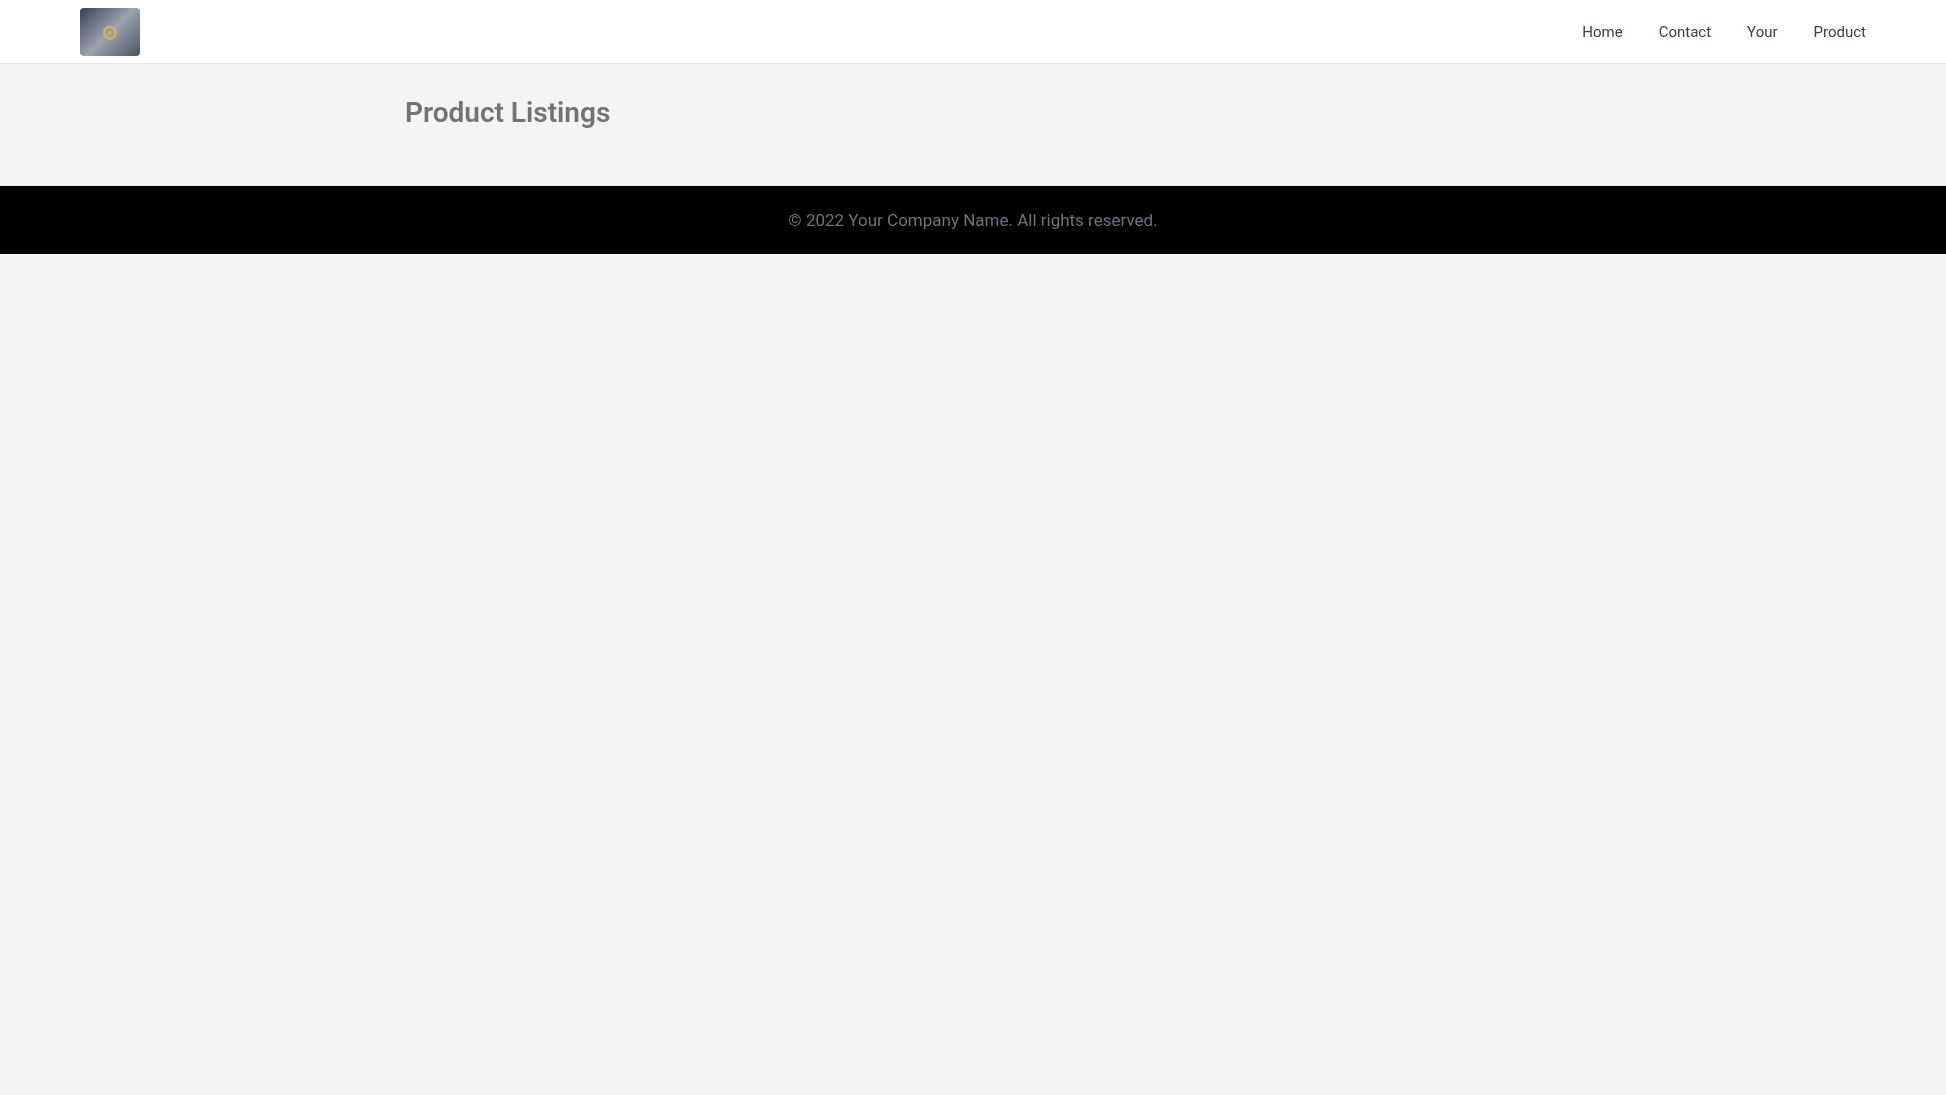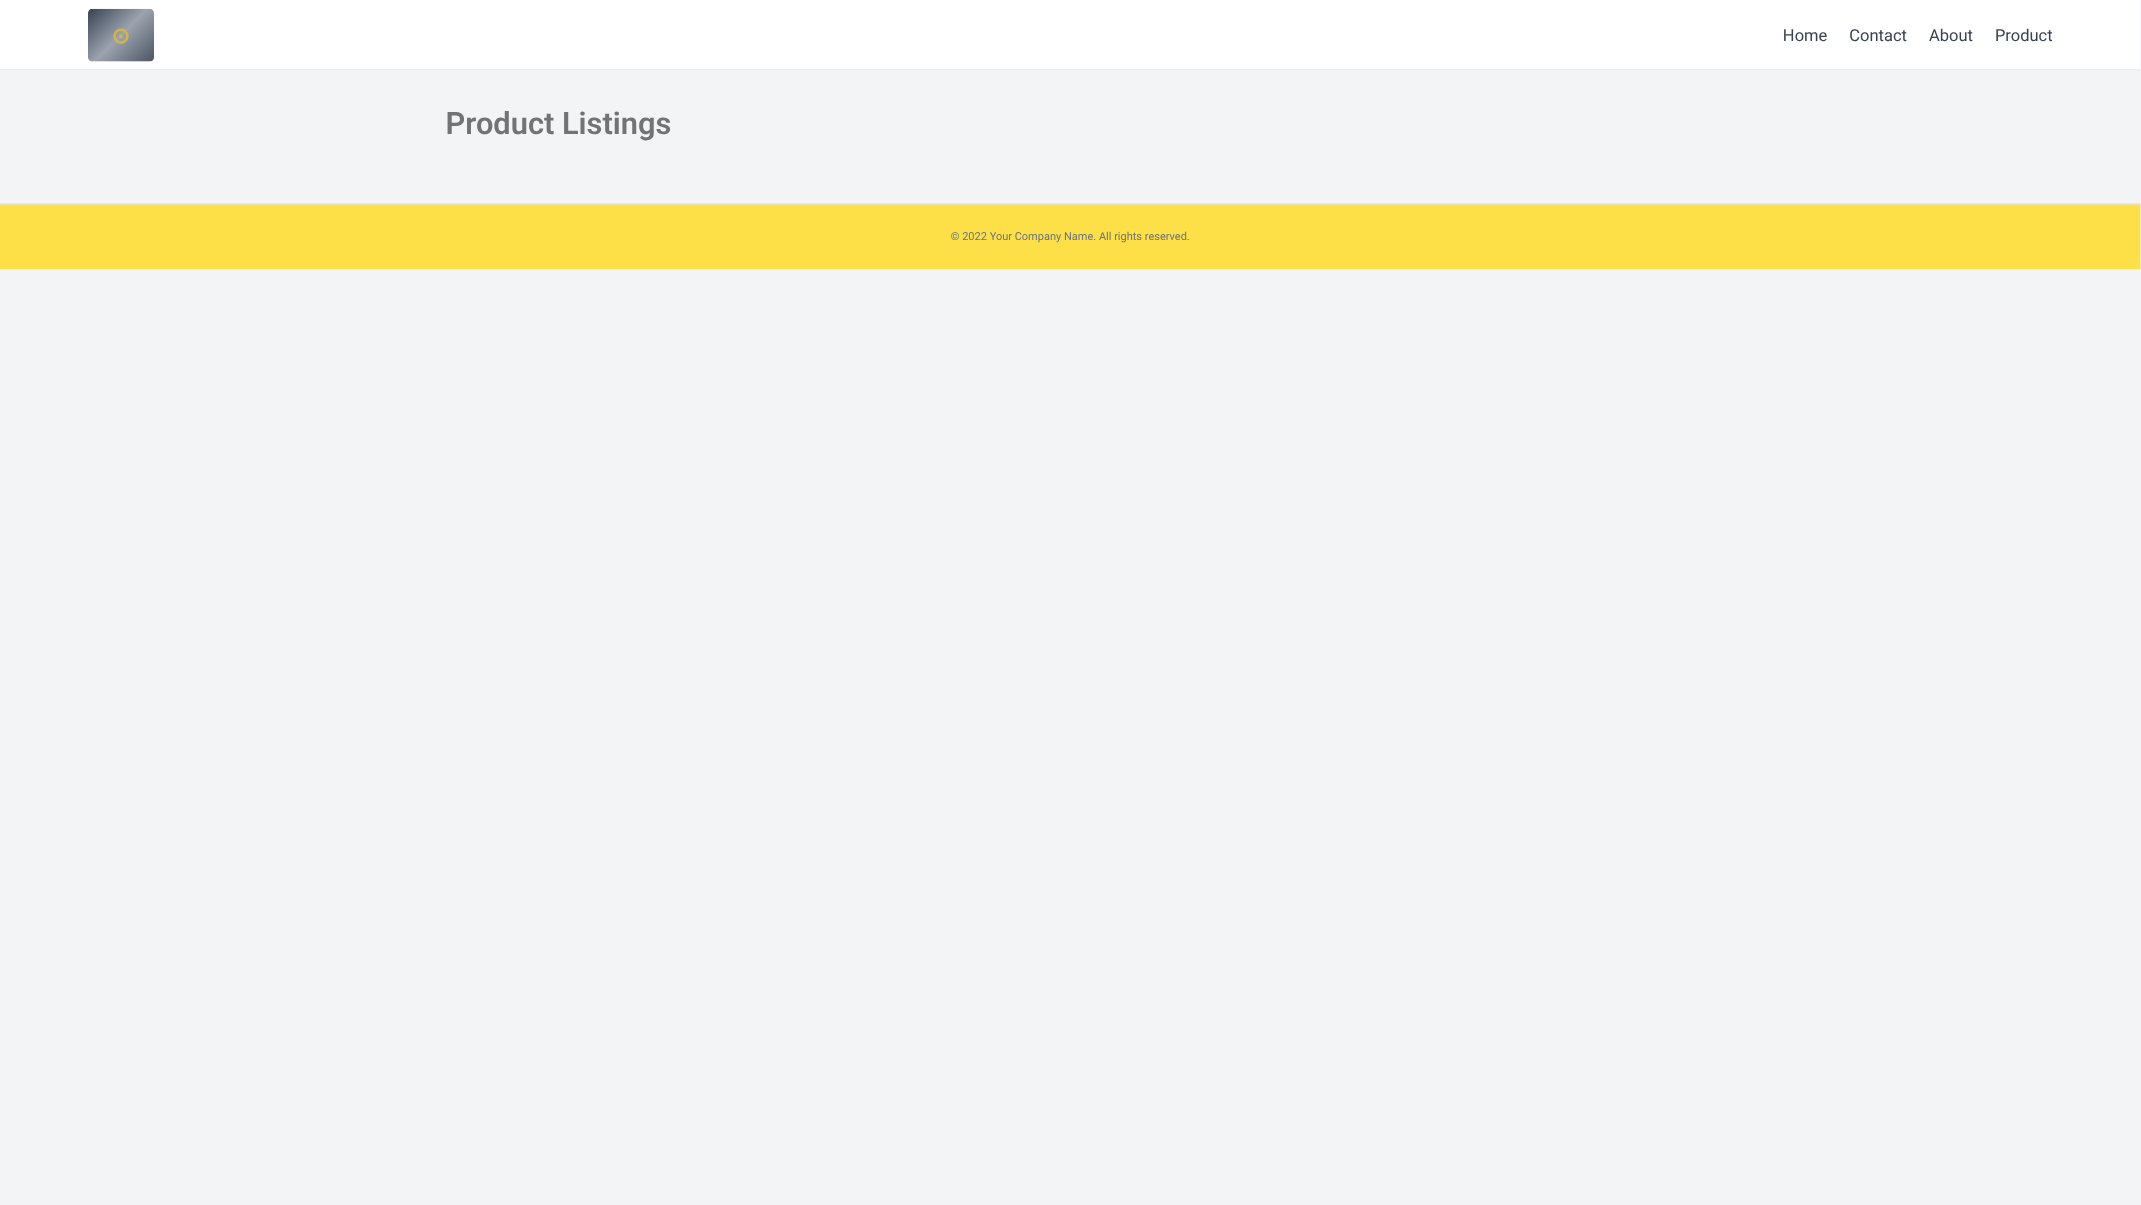--- a/index.html
+++ b/index.html
@@ -49,21 +49,21 @@
       align-items: center;
       justify-content: center;
       color: #d4b44a;
       font-size: 20px;
       font-weight: bold;
     }
 
     nav {
       display: flex;
       align-items: center;
-      gap: 20px;
+      gap: 36px;
     }
 
     nav a {
       text-decoration: none;
       color: #374151;
       font-size: 15px;
     }
 
     
     .main-container {
@@ -95,41 +95,41 @@
 
     .content h1 {
       font-size: 28px;
       font-weight: 600;
       color: #737373;
       margin-bottom: 24px;
     }
 
     
     footer {
-      background-color: #fde047;
+      background-color: #000000;
       border-top: 1px solid #e5e7eb;
       text-align: center;
       padding: 24px;
       color: #6b7280;
-      font-size: 10px;
+      font-size: 17px;
     }
   </style>
 </head>
 <body>
 
 <header>
   <div class="logo-area">
     <div class="logo-img">
       <div class="logo-inner">⊙</div>
     </div>
   </div>
   <nav>
     <a href="#">Home</a>
     <a href="#">Contact</a>
-    <a href="#">About</a>
+    <a href="#">Your</a>
     <a href="#">Product</a>
   </nav>
 </header>
 
 <div class="main-container">
 
 
   <main class="content">
     <h1>Product Listings</h1>
   </main>

